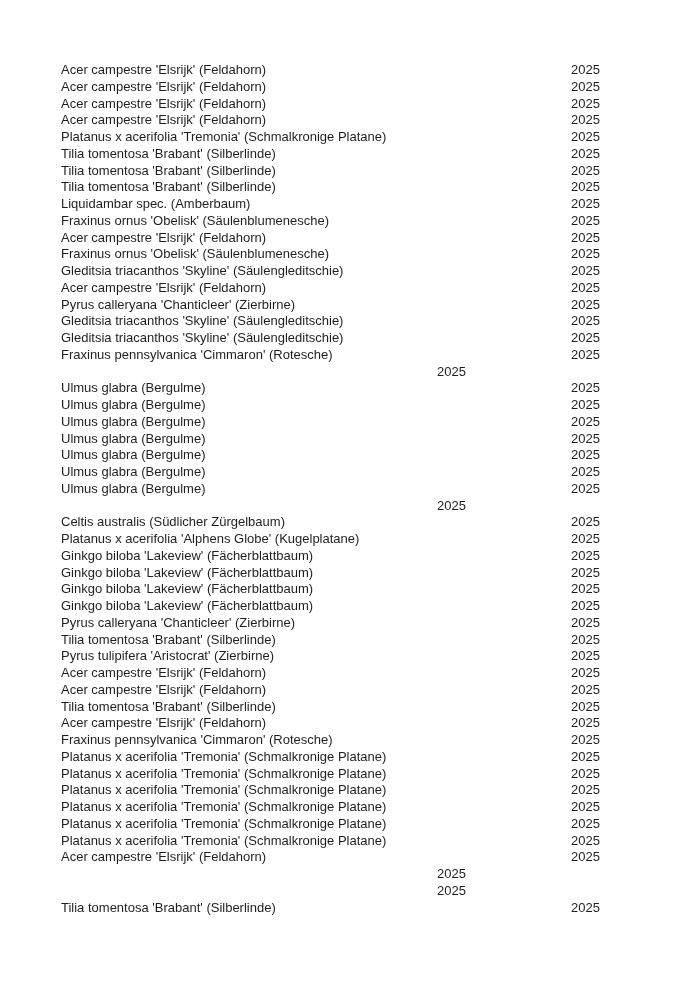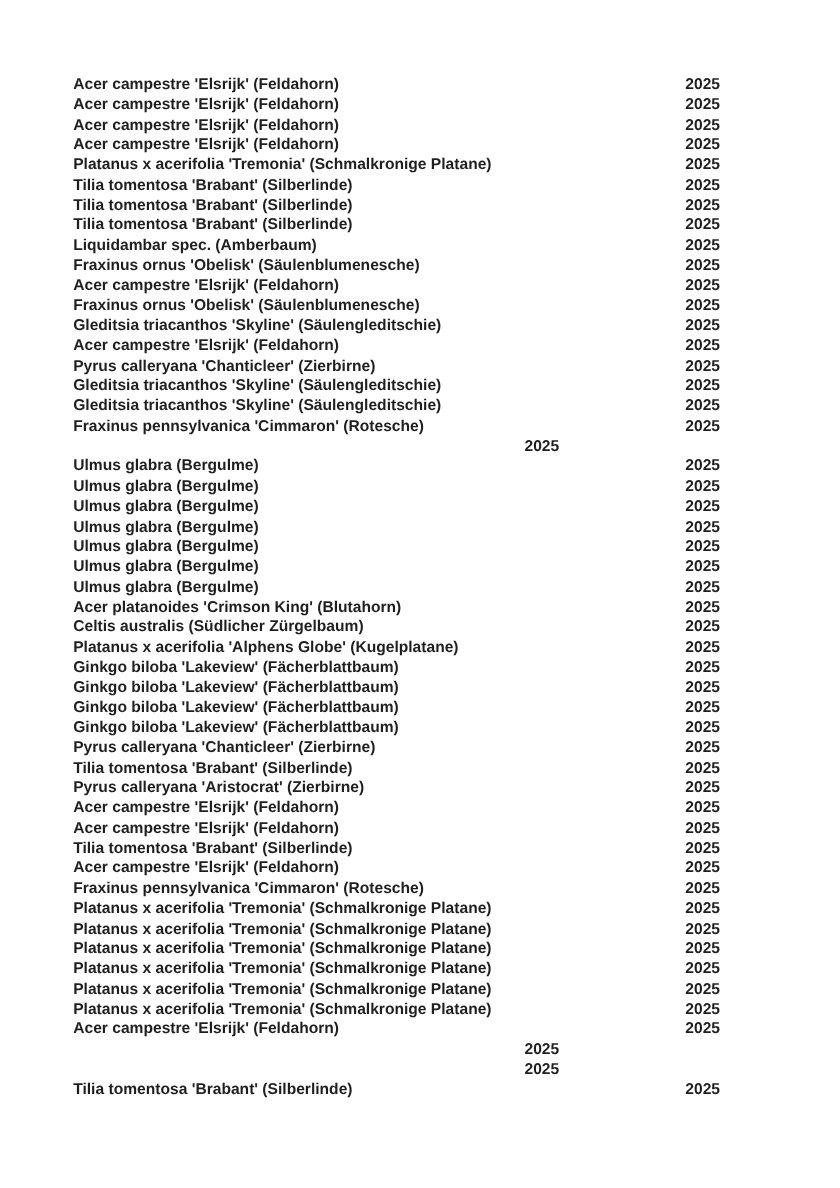--- a/index.html
+++ b/index.html
@@ -10,21 +10,20 @@
     background: #ffffff;
     font-family: "Liberation Sans", sans-serif;
   }
   .page {
     position: relative;
     box-sizing: border-box;
     width: 600px;
     height: 990px;
     padding: 62px 0 0 61px;
     overflow: hidden;
-    font-weight: bold;
   }
   .row {
     display: grid;
     grid-template-columns: 405px 1fr;
     height: 16.76px;
     line-height: 16.76px;
     font-size: 13px;
     color: #1f1f1f;
     white-space: nowrap;
   }
@@ -159,21 +158,20 @@
     <span class="cell-species">Ulmus glabra (Bergulme)</span>
     <span class="cell-year">2025</span>
   </div>
 
   <div class="row">
     <span class="cell-species">Ulmus glabra (Bergulme)</span>
     <span class="cell-year">2025</span>
   </div>
 
   <div class="row">
-    <span class="cell-species">Acer platanoides 'Crimson King' (Blutahorn)</span>
     <span class="cell-year">2025</span>
   </div>
 
   <div class="row">
     <span class="cell-species">Celtis australis (Südlicher Zürgelbaum)</span>
     <span class="cell-year">2025</span>
   </div>
 
   <div class="row">
     <span class="cell-species">Platanus x acerifolia 'Alphens Globe' (Kugelplatane)</span>
@@ -204,21 +202,21 @@
     <span class="cell-species">Pyrus calleryana 'Chanticleer' (Zierbirne)</span>
     <span class="cell-year">2025</span>
   </div>
 
   <div class="row">
     <span class="cell-species">Tilia tomentosa 'Brabant' (Silberlinde)</span>
     <span class="cell-year">2025</span>
   </div>
 
   <div class="row">
-    <span class="cell-species">Pyrus calleryana 'Aristocrat' (Zierbirne)</span>
+    <span class="cell-species">Pyrus tulipifera 'Aristocrat' (Zierbirne)</span>
     <span class="cell-year">2025</span>
   </div>
 
   <div class="row">
     <span class="cell-species">Acer campestre 'Elsrijk' (Feldahorn)</span>
     <span class="cell-year">2025</span>
   </div>
 
   <div class="row">
     <span class="cell-species">Acer campestre 'Elsrijk' (Feldahorn)</span>

